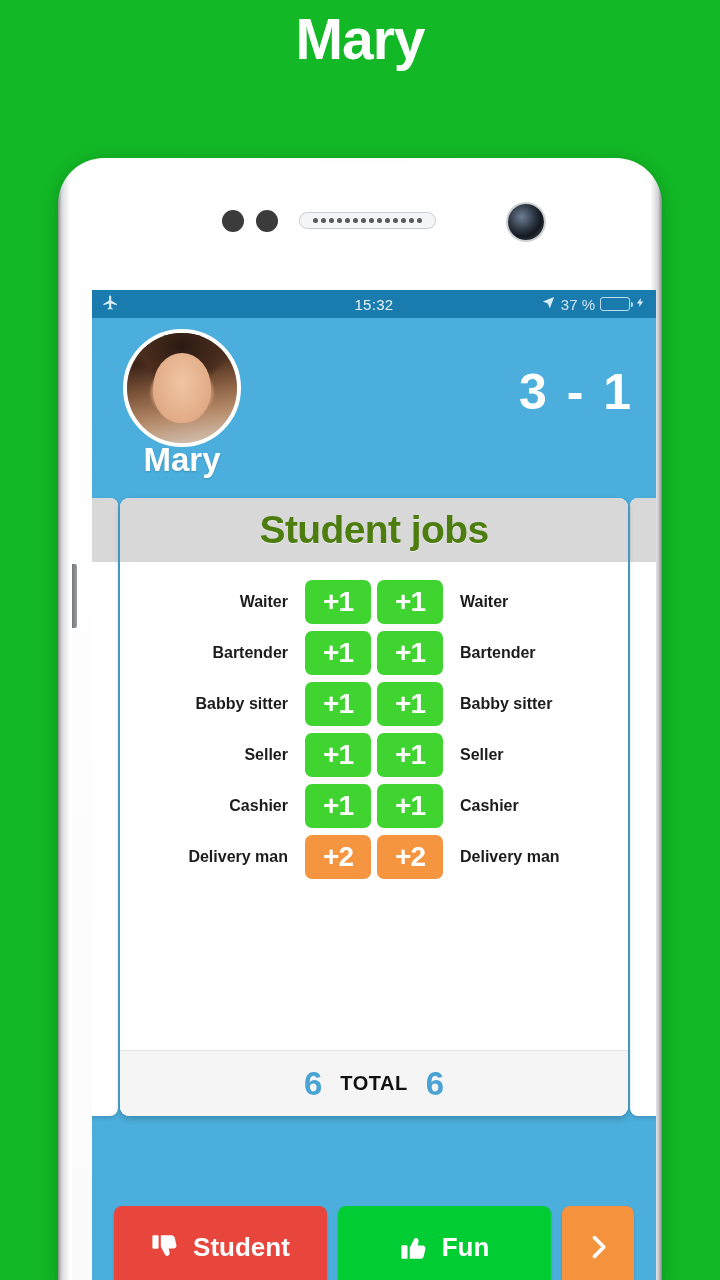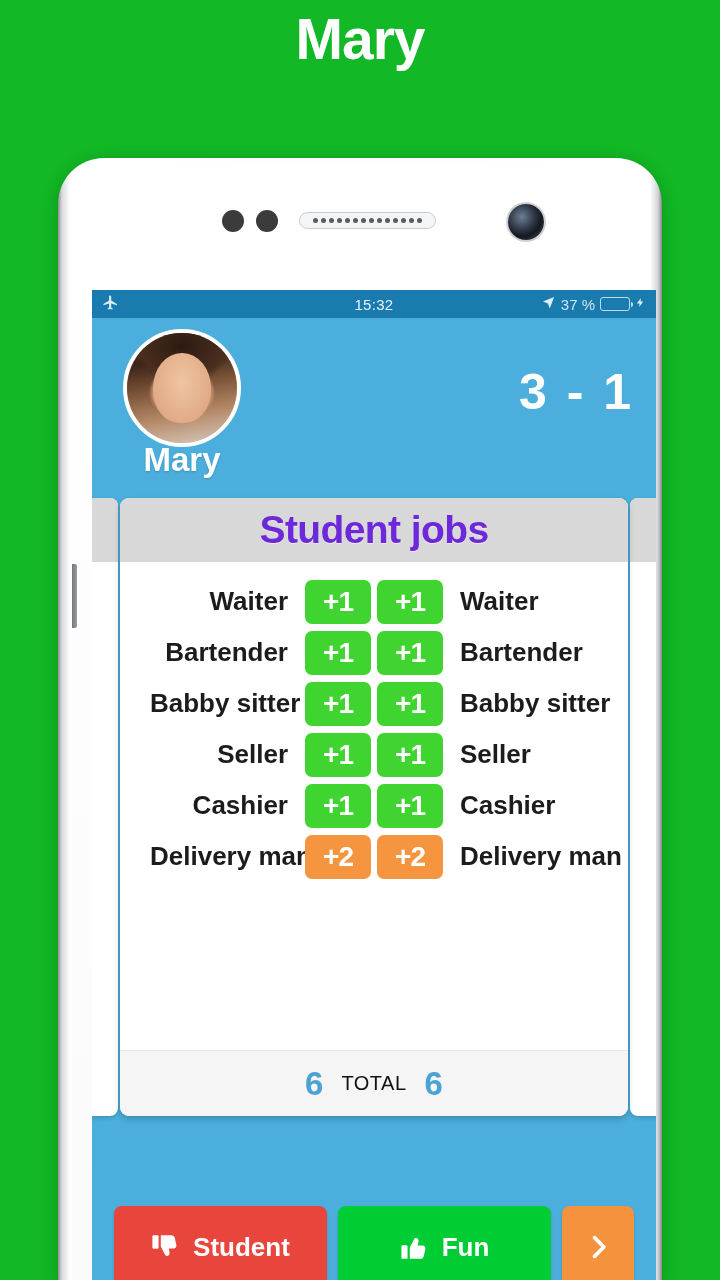--- a/index.html
+++ b/index.html
@@ -168,37 +168,37 @@
   }
   .card-title {
     color:#9c9c9c; font-size:39px; font-weight:bold; letter-spacing:-.6px;
     text-shadow:0 1px 1px rgba(255,255,255,.55);
   }
   .rows { flex:1; padding:14px 20px 0 20px; }
   .row {
     display:flex; align-items:center; justify-content:center; height:51px;
   }
   .ans {
-    width:152px; font-size:26px; font-weight:bold; color:#1c1c1c; white-space:nowrap;
+    width:152px; font-size:16px; font-weight:bold; color:#1c1c1c; white-space:nowrap;
   }
   .ans.l { text-align:right; padding-right:14px; }
   .ans.r { text-align:left;  padding-left:14px; }
   .badge {
     width:66px; height:44px; border-radius:7px; display:flex;
     align-items:center; justify-content:center;
     color:#ffffff; font-size:28px; font-weight:bold;
     margin:0 3px; letter-spacing:-1px;
   }
 
   .totalbar {
     height:66px; background:#f5f5f5; border-top:1px solid #e6e6e6;
     display:flex; align-items:center; justify-content:center; gap:18px;
   }
   .tnum { color:#4ba3d3; font-size:33px; font-weight:bold; }
-  .tlabel { color:#111111; font-size:20px; font-weight:normal; letter-spacing:.5px; }
+  .tlabel { color:#111111; font-size:20px; font-weight:bold; letter-spacing:.5px; }
 
   
   .actions {
     position:absolute; left:0; bottom:0; width:564px; height:92px;
     background:#4baedc; display:flex; align-items:flex-start; gap:11px; padding:10px 22px 0 22px;
   }
   .btn {
     height:82px; border-radius:8px; display:flex; align-items:center;
     justify-content:center; gap:12px; color:#ffffff; font-size:26px; font-weight:bold;
     box-shadow:0 2px 3px rgba(0,0,0,.14);
@@ -285,21 +285,21 @@
       <div class="cards">
         <div class="card-peek left">
             <div class="ph"></div>
           </div>
         <div class="card-peek right">
             <div class="ph"></div>
           </div>
 
         <div class="card">
           <div class="card-head" style="background: rgb(216, 216, 216);">
-            <div class="card-title" style="color: #6d28d9;">Student jobs</div>
+            <div class="card-title" style="color: #4d7c0f;">Student jobs</div>
           </div>
           <div class="rows" id="answer-rows">
               <div class="row">
                 <span class="ans l">Waiter</span>
                 <span class="badge" style="background: rgb(63, 212, 47);">+1</span>
                 <span class="badge" style="background: rgb(63, 212, 47);">+1</span>
                 <span class="ans r">Waiter</span>
               </div>
               <div class="row">
                 <span class="ans l">Bartender</span>

